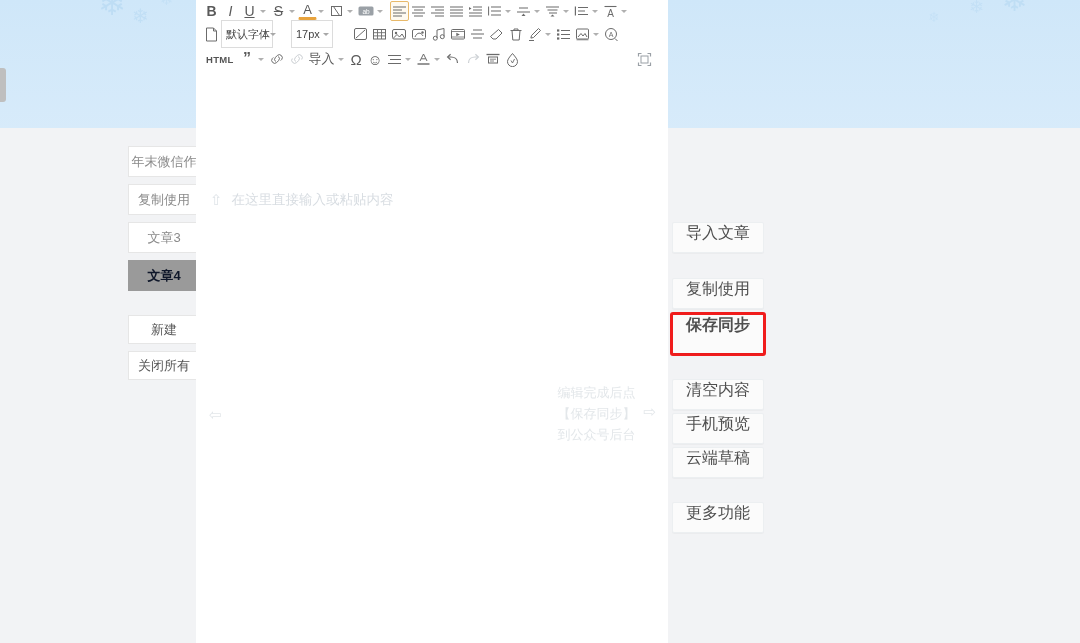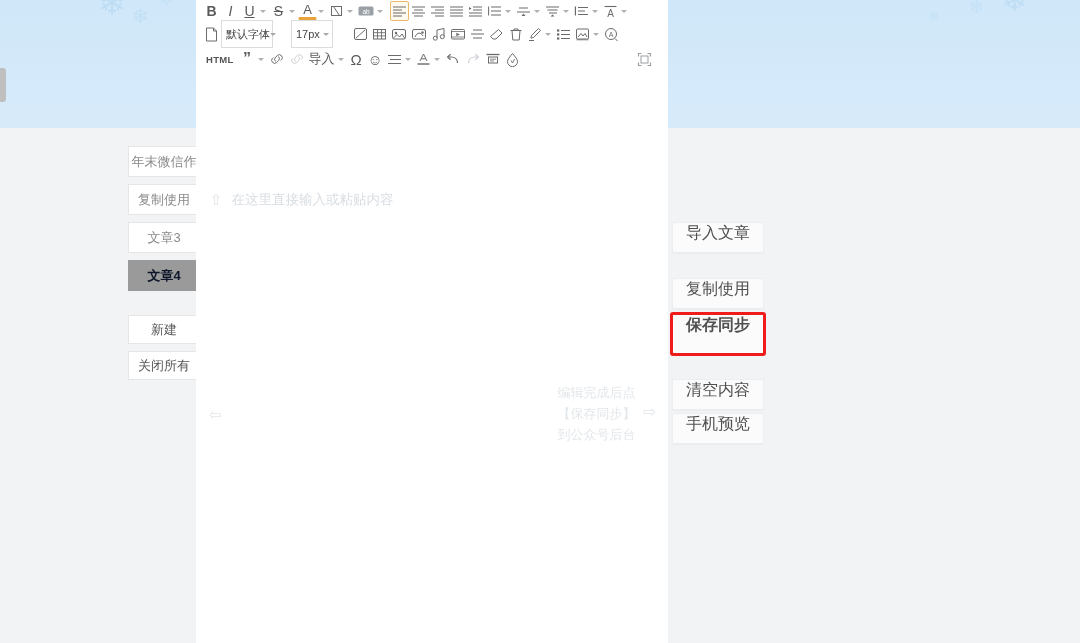--- a/index.html
+++ b/index.html
@@ -572,16 +572,22 @@
   </div>
 
   <div class="act-gap-lg" style="height:20px;"></div>
 
   <div class="act-btn">
       <span>清空内容</span>
     </div>
   <div class="act-btn">
       <span>手机预览</span>
     </div>
+  <div class="act-btn">
+      <span>云端草稿</span>
+    </div>
 
   <div class="act-gap-lg" style="height:21px;"></div>
 
+  <div class="act-btn">
+      <span>更多功能</span>
+    </div>
 </div>
 
 </body></html>

